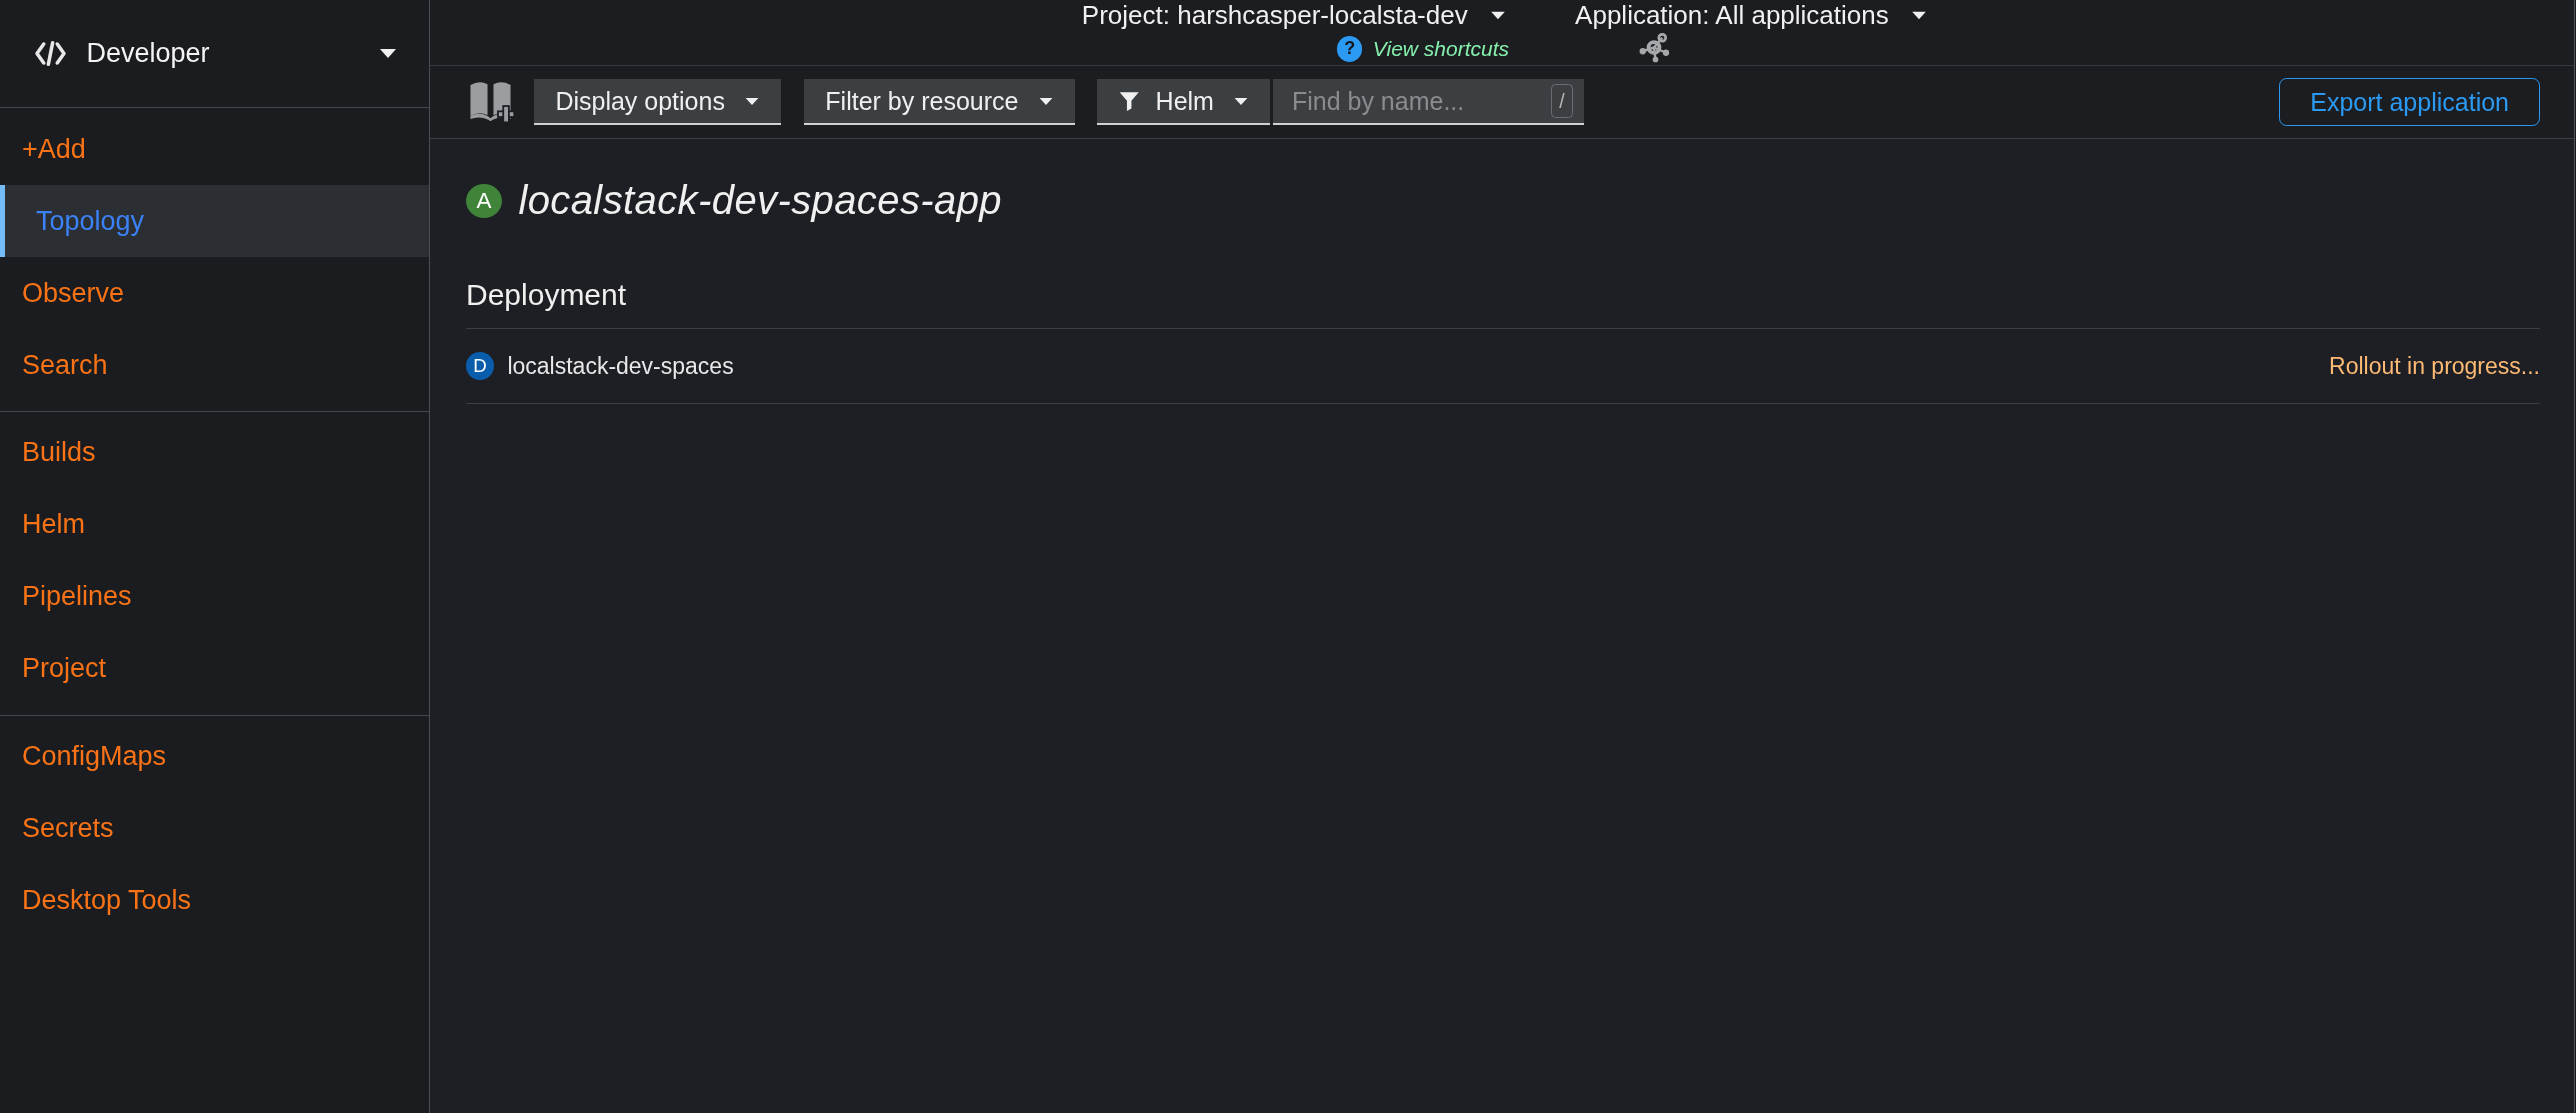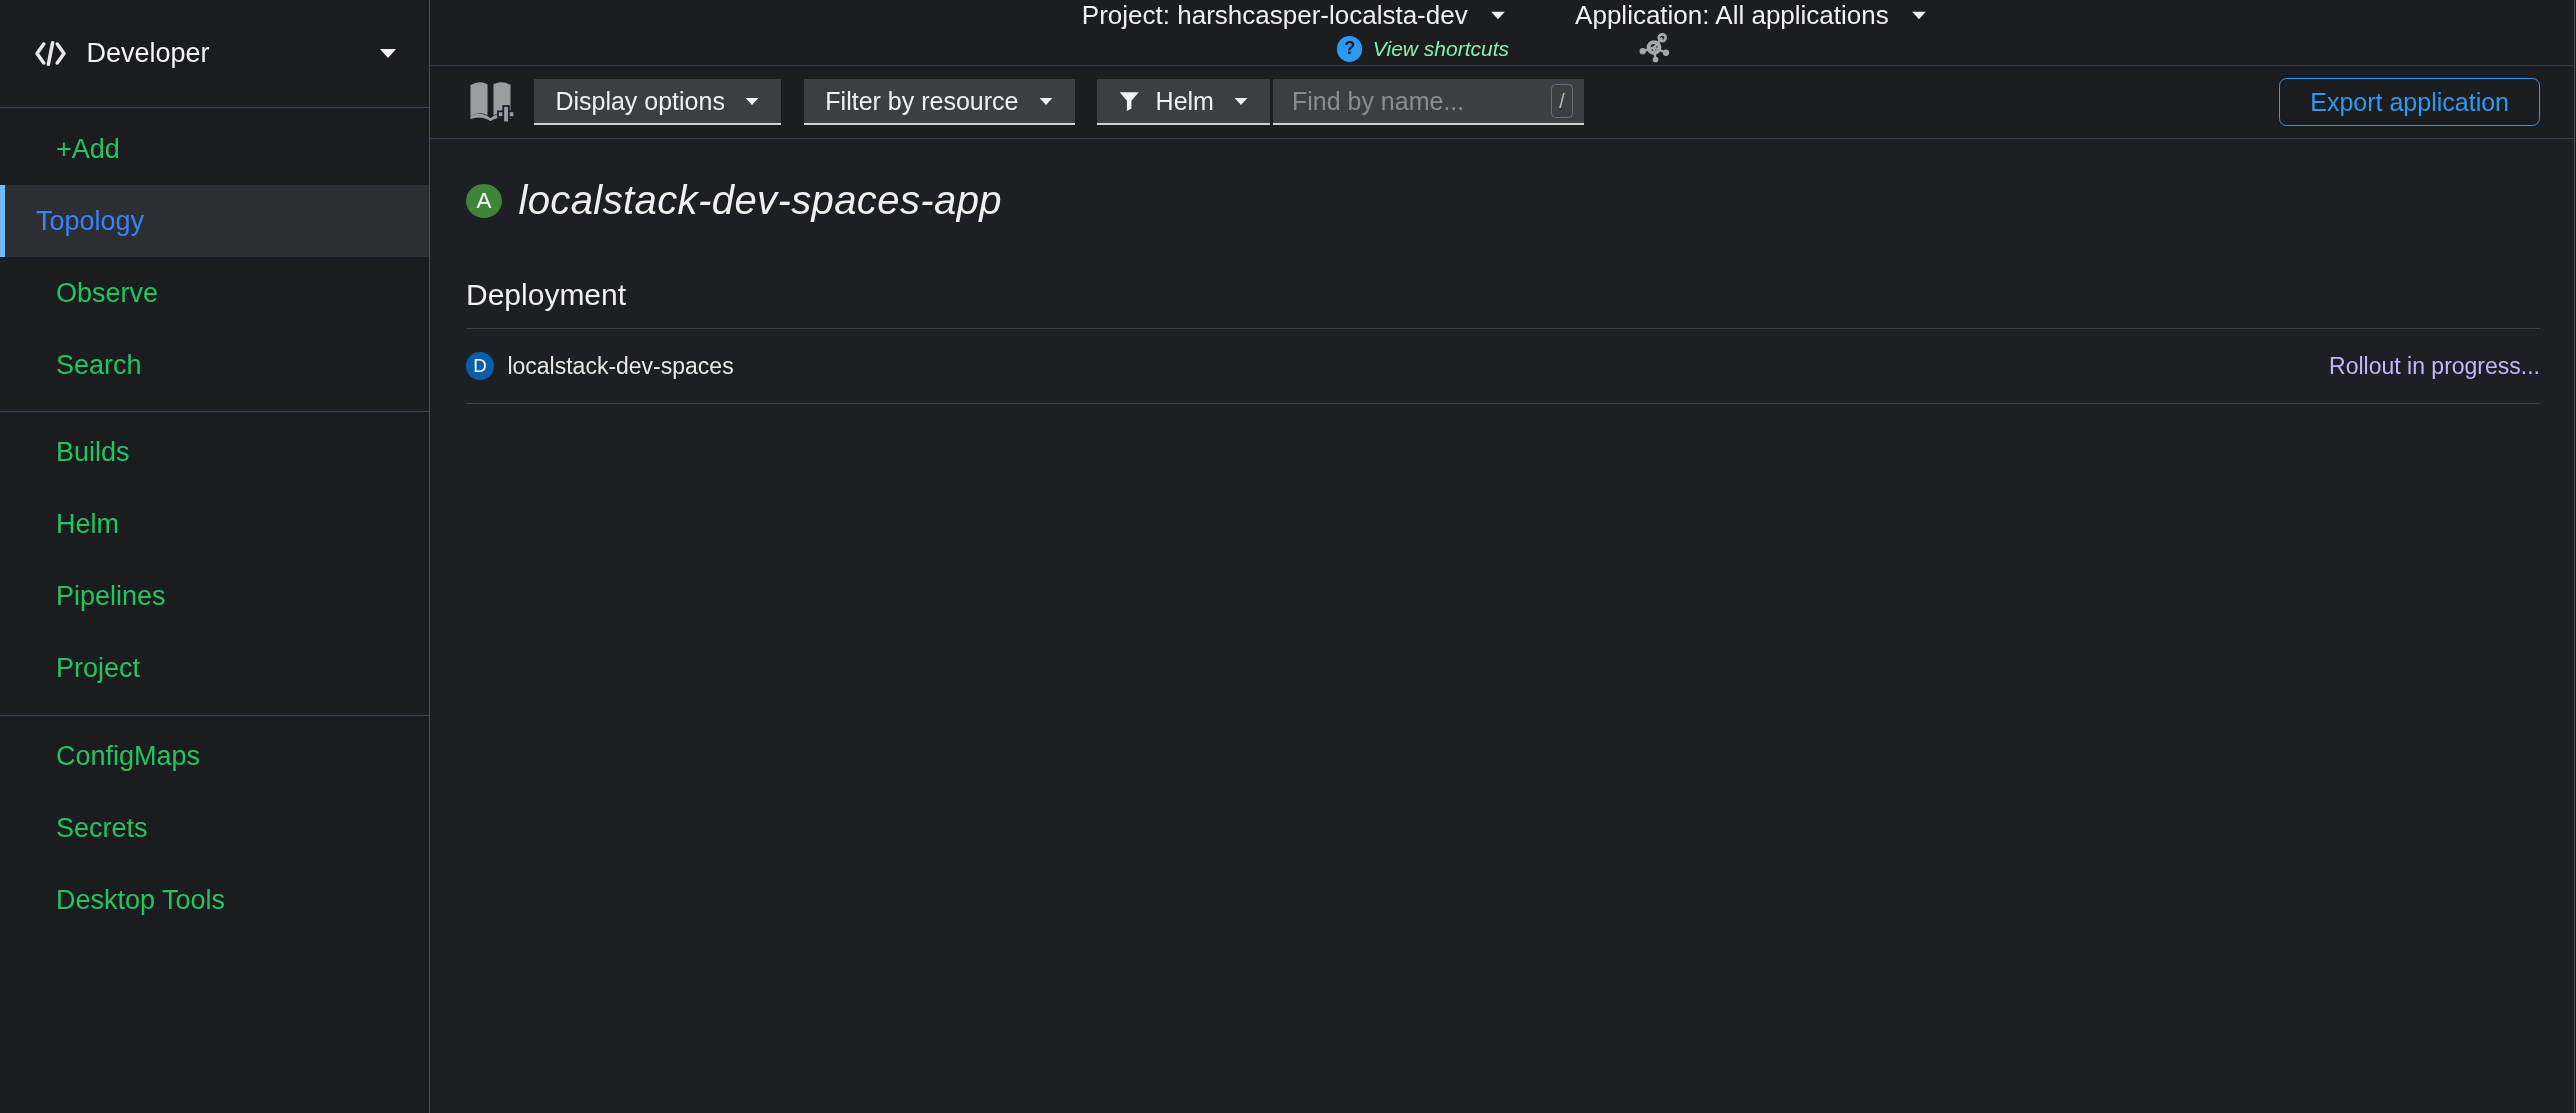--- a/index.html
+++ b/index.html
@@ -32,21 +32,21 @@
   .persp-title { font-size:27px; color:#f4f4f4; flex:1; }
   .caret {
     width:0; height:0; display:inline-block;
     border-left:8.2px solid transparent; border-right:8.2px solid transparent;
     border-top:9.7px solid #f0f0f0;
   }
   .nav-group { list-style:none; padding:4.5px 0 10.5px 0; }
   .nav-divider { height:0.7px; background:#45484c; margin:0; }
   .nav-item {
     height:72px; line-height:72px;
-    padding-left:56px; font-size:27px; color:#22c55e;
+    padding-left:22px; font-size:27px; color:#f97316;
     cursor:pointer; white-space:nowrap;
   }
   .nav-item.active {
     background:#2b2e33; color:#3b82f6;
     border-left:5.2px solid #73bcf7; padding-left:31px;
   }
 
   
   .main { flex:1; display:flex; flex-direction:column; min-width:0; }
 
@@ -141,21 +141,21 @@
     border-top:1.5px solid #3c3f42; border-bottom:1.5px solid #3c3f42;
     display:flex; align-items:center; justify-content:space-between;
     cursor:pointer;
   }
   .res-left { display:flex; align-items:center; }
   .badge-res {
     width:28px; height:28px; background:#0a5dab;
     font-size:18.7px;
   }
   .res-name { font-size:23px; color:#e8e8e8; margin-left:13.4px; }
-  .res-status { font-size:23px; color:#c4b5fd; }
+  .res-status { font-size:23px; color:#fdba74; }
 </style>
 </head>
 <body>
 
 <div class="app">
 
   <nav class="sidebar">
     <div class="persp-header">
       <span class="code-ic">
         <svg width="33" height="27" viewBox="0 0 24 20">

